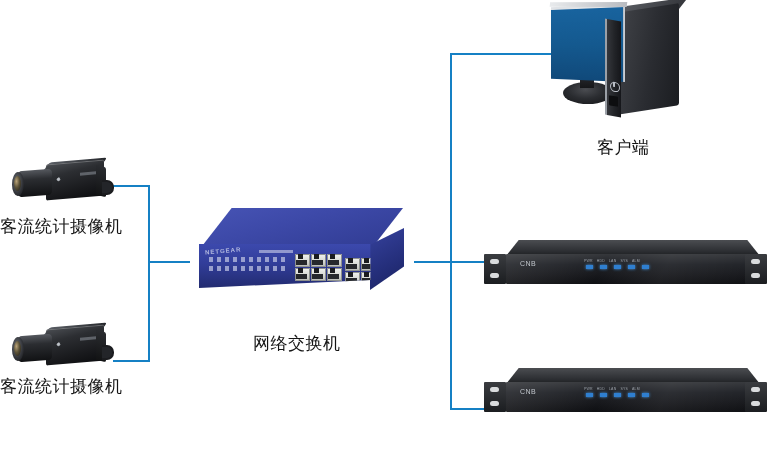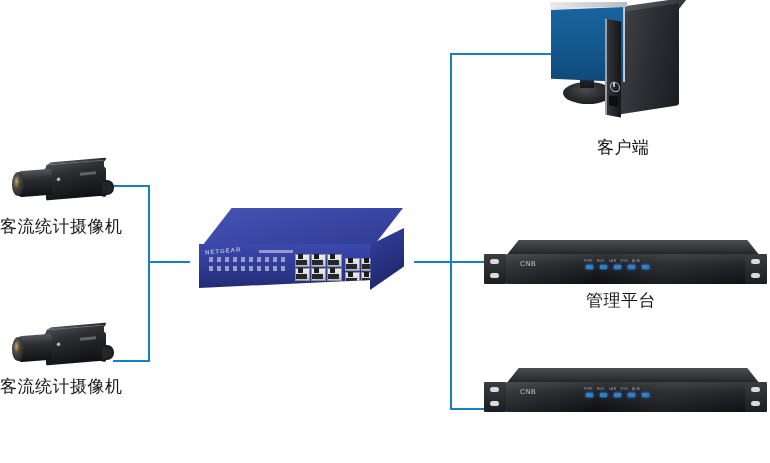--- a/index.html
+++ b/index.html
@@ -476,20 +476,21 @@
       <div class="sw-portgroup" style="left:196px; top:18px;">
         <div class="sw-port"></div>
         <div class="sw-port"></div>
         <div class="sw-port"></div>
         <div class="sw-port"></div>
         <div class="sw-port"></div>
         <div class="sw-port"></div>
       </div>
     </div>
   </div>
+  <div class="node-label" style="left:253px; top:332px;">网络交换机</div>
 
   <div class="client" style="left:535px; top:2px;">
     <div class="tower-top"></div>
     <div class="tower-body"></div>
     <div class="mon-stand-base"></div>
     <div class="mon-stand-neck"></div>
     <div class="mon-screen"></div>
     <div class="mon-bezel-top"></div>
     <div class="tower-front"></div>
     <div class="tower-power"></div>
@@ -517,21 +518,20 @@
       <span>ALM</span>
     </div>
     <div class="srv-leds">
       <div class="srv-led"></div>
       <div class="srv-led"></div>
       <div class="srv-led"></div>
       <div class="srv-led"></div>
       <div class="srv-led"></div>
     </div>
   </div>
-  <div class="node-label" style="left:586px; top:289px;">管理平台</div>
 
   <div class="server" style="left:484px; top:368px;">
     <div class="srv-top"></div>
     <div class="srv-face"></div>
     <div class="srv-ear left">
       <div class="srv-hole h1"></div>
       <div class="srv-hole h2"></div>
     </div>
     <div class="srv-ear right">
       <div class="srv-hole h1"></div>

